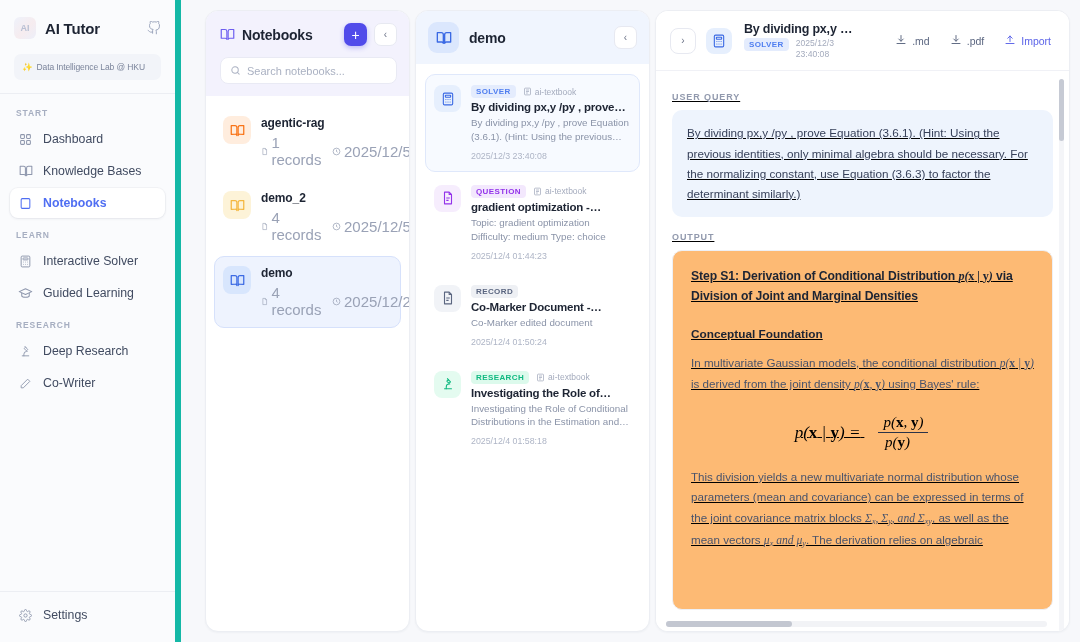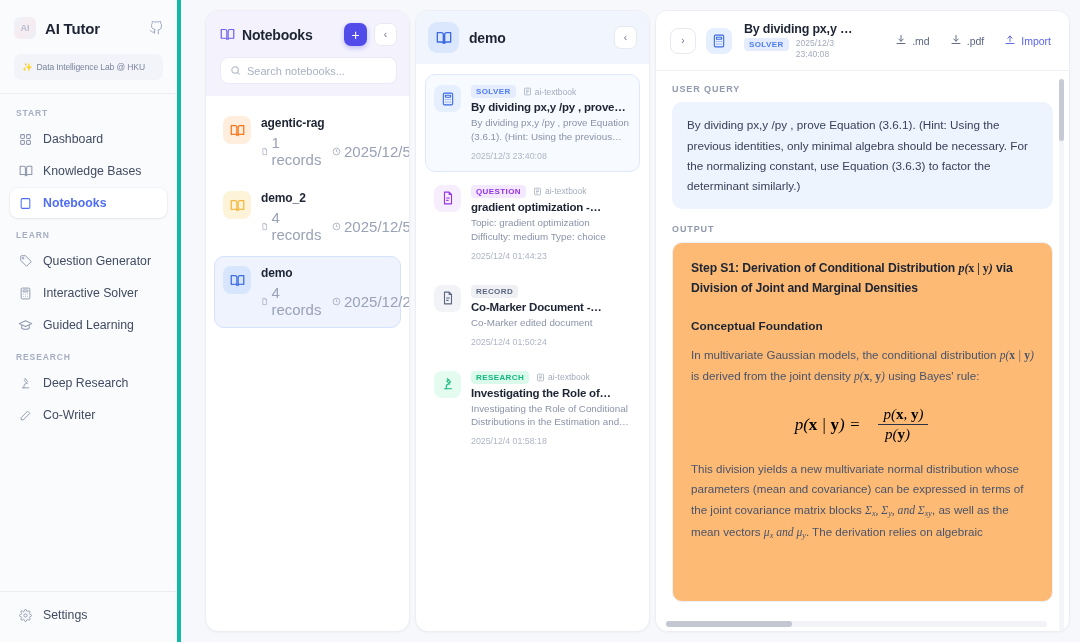--- a/index.html
+++ b/index.html
@@ -9,21 +9,21 @@
     background: #f7f8fb;
     overflow: hidden;
     -webkit-font-smoothing: antialiased;
   }
   .app { display: flex; width: 1080px; height: 642px; }
 
   
   .sidebar {
     width: 181px; height: 642px; flex: 0 0 181px;
     background: #fafbfd;
-    border-right: 4px solid #14b8a6;
+    border-right: 6px solid #14b8a6;
     display: flex; flex-direction: column;
   }
   .sb-top { padding: 13px 14px 0 14px; }
   .brand { display: flex; align-items: center; gap: 9px; height: 30px; }
   .brand-logo {
     width: 22px; height: 22px; border-radius: 6px;
     background: linear-gradient(135deg,#eef2fb 0%,#f6ecef 55%,#eceff9 100%);
     display: flex; align-items: center; justify-content: center;
     font-size: 9px; font-weight: 700; color: #b9c0d4;
   }
@@ -170,21 +170,21 @@
   .mh-date { font-size: 8.6px; color: #a4abbd; line-height: 1.25; }
   .mh-actions { margin-left: auto; display: flex; align-items: center; gap: 20px; padding-right: 4px;}
   .mh-act {
     display: flex; align-items: center; gap: 5px; font-size: 10.5px;
     color: #5b6680; cursor: pointer; background: none; border: none;
     font-family: "Liberation Sans", sans-serif;
   }
   .mh-act.accent { color: #5b63e8; }
 
   .main-body { flex: 1 1 auto; position: relative; overflow: hidden; background: #fff; }
-  .main-scroll { position: absolute; inset: 0 0 10px 0; padding: 13px 16px 0 16px; overflow: hidden; }
+  .main-scroll { position: absolute; inset: 0 0 10px 0; padding: 21px 16px 0 16px; overflow: hidden; text-decoration: underline; }
   .lbl {
     font-size: 9px; font-weight: 700; letter-spacing: .9px; color: #9199ad; margin-bottom: 8px;
   }
   .query-box {
     background: #eef4fd; border-radius: 10px; padding: 13px 15px;
     font-size: 11.7px; line-height: 1.72; color: #37415a; margin-bottom: 15px;
   }
   .output-card {
     border: 1px solid #eef0f5; border-radius: 10px; background: #fdba74;
     padding: 16px 18px; min-height: 360px;
@@ -264,29 +264,20 @@
       <div class="sb-item active">
         <span class="ic">
           <svg width="13" height="13" viewBox="0 0 24 24" fill="none" stroke="currentColor" stroke-width="1.9">
               <rect x="4" y="3" width="16" height="18" rx="2"></rect>
             </svg>
         </span>
         <span>Notebooks</span>
       </div>
 
       <div class="sb-section">LEARN</div>
-      <div class="sb-item">
-        <span class="ic">
-          <svg width="14" height="14" viewBox="0 0 24 24" fill="none" stroke="currentColor" stroke-width="1.7" stroke-linejoin="round">
-              <path d="M3 11V4a1 1 0 0 1 1-1h7l10 10-8 8z"></path>
-              <circle cx="7.2" cy="7.2" r="1.3"></circle>
-            </svg>
-        </span>
-        <span>Question Generator</span>
-      </div>
       <div class="sb-item">
         <span class="ic">
           <svg width="13" height="13" viewBox="0 0 24 24" fill="none" stroke="currentColor" stroke-width="1.8">
               <rect x="4" y="2" width="16" height="20" rx="2"></rect>
               <rect x="7.5" y="5.5" width="9" height="3.5" rx=".7"></rect>
               <circle cx="8.4" cy="13" r=".9" fill="currentColor" stroke="none"></circle>
               <circle cx="12" cy="13" r=".9" fill="currentColor" stroke="none"></circle>
               <circle cx="15.6" cy="13" r=".9" fill="currentColor" stroke="none"></circle>
               <circle cx="8.4" cy="17" r=".9" fill="currentColor" stroke="none"></circle>
               <circle cx="12" cy="17" r=".9" fill="currentColor" stroke="none"></circle>

